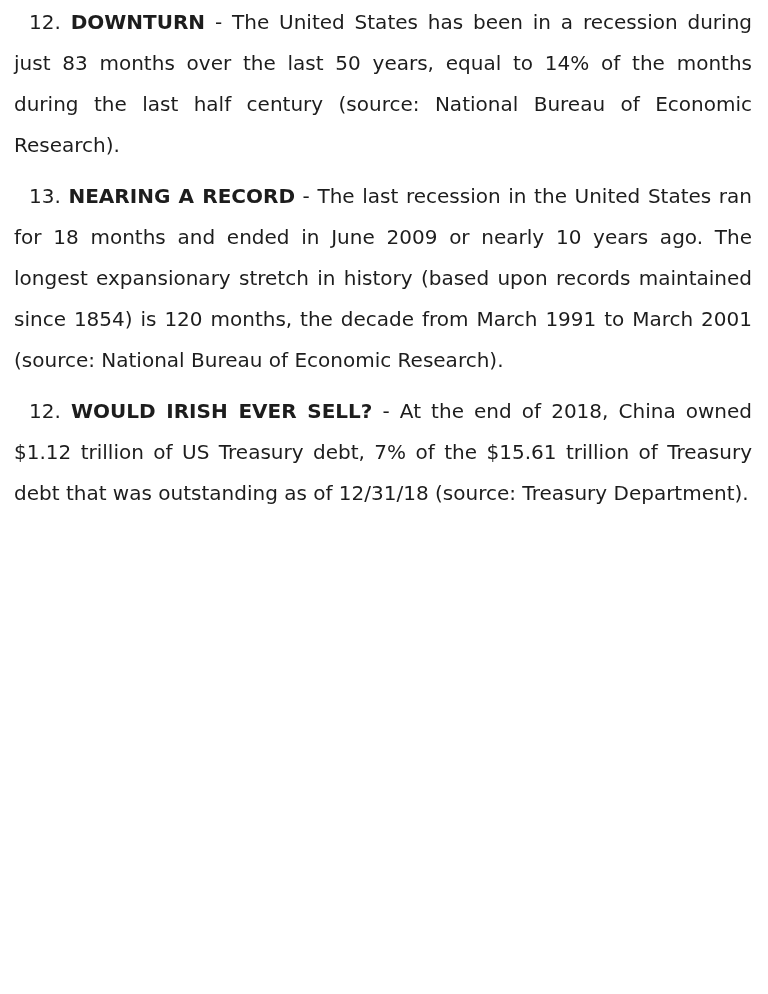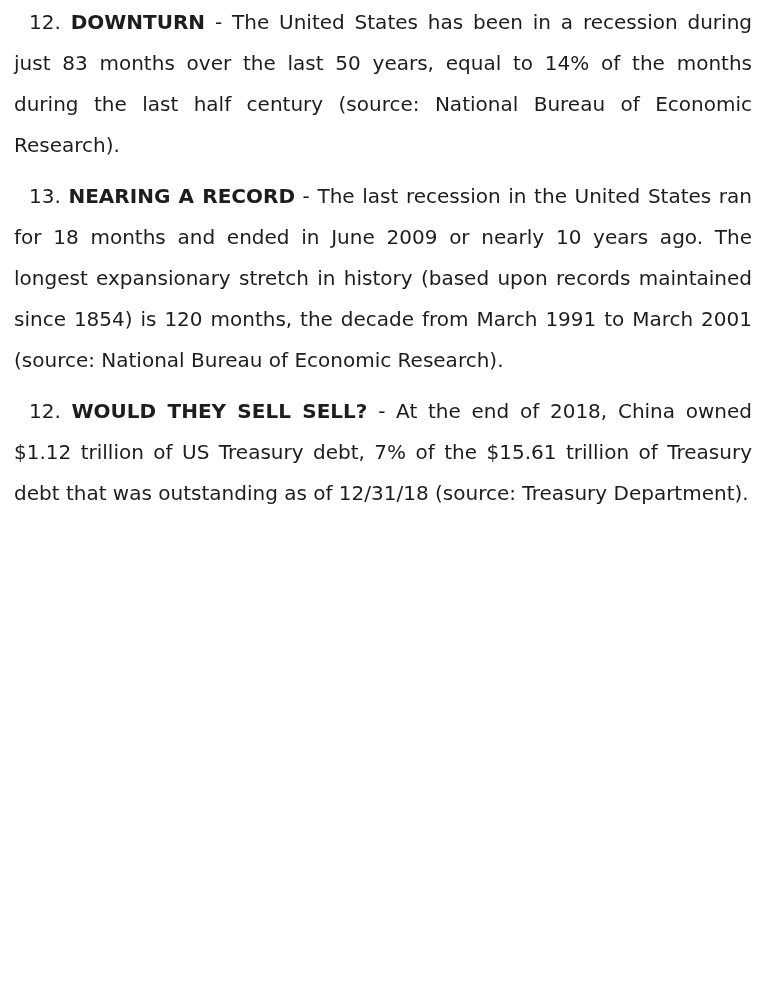--- a/index.html
+++ b/index.html
@@ -51,19 +51,19 @@
 
   <p class="fact">
     <span class="num">13.</span>
     <span class="title">NEARING A RECORD</span>
     <span class="dash">-</span>
     <span class="body">The last recession in the United States ran for 18 months and ended in June 2009 or nearly 10 years ago. The longest expansionary stretch in history (based upon records maintained since 1854) is 120 months, the decade from March 1991 to March 2001 (source: National Bureau of Economic Research).</span>
   </p>
 
   <p class="fact">
     <span class="num">12.</span>
-    <span class="title">WOULD THEY SELL SELL?</span>
+    <span class="title">WOULD IRISH EVER SELL?</span>
     <span class="dash">-</span>
     <span class="body">At the end of 2018, China owned $1.12 trillion of US Treasury debt, 7% of the $15.61 trillion of Treasury debt that was outstanding as of 12/31/18 (source: Treasury Department).</span>
   </p>
 
 
 </div>
 
 </body></html>

